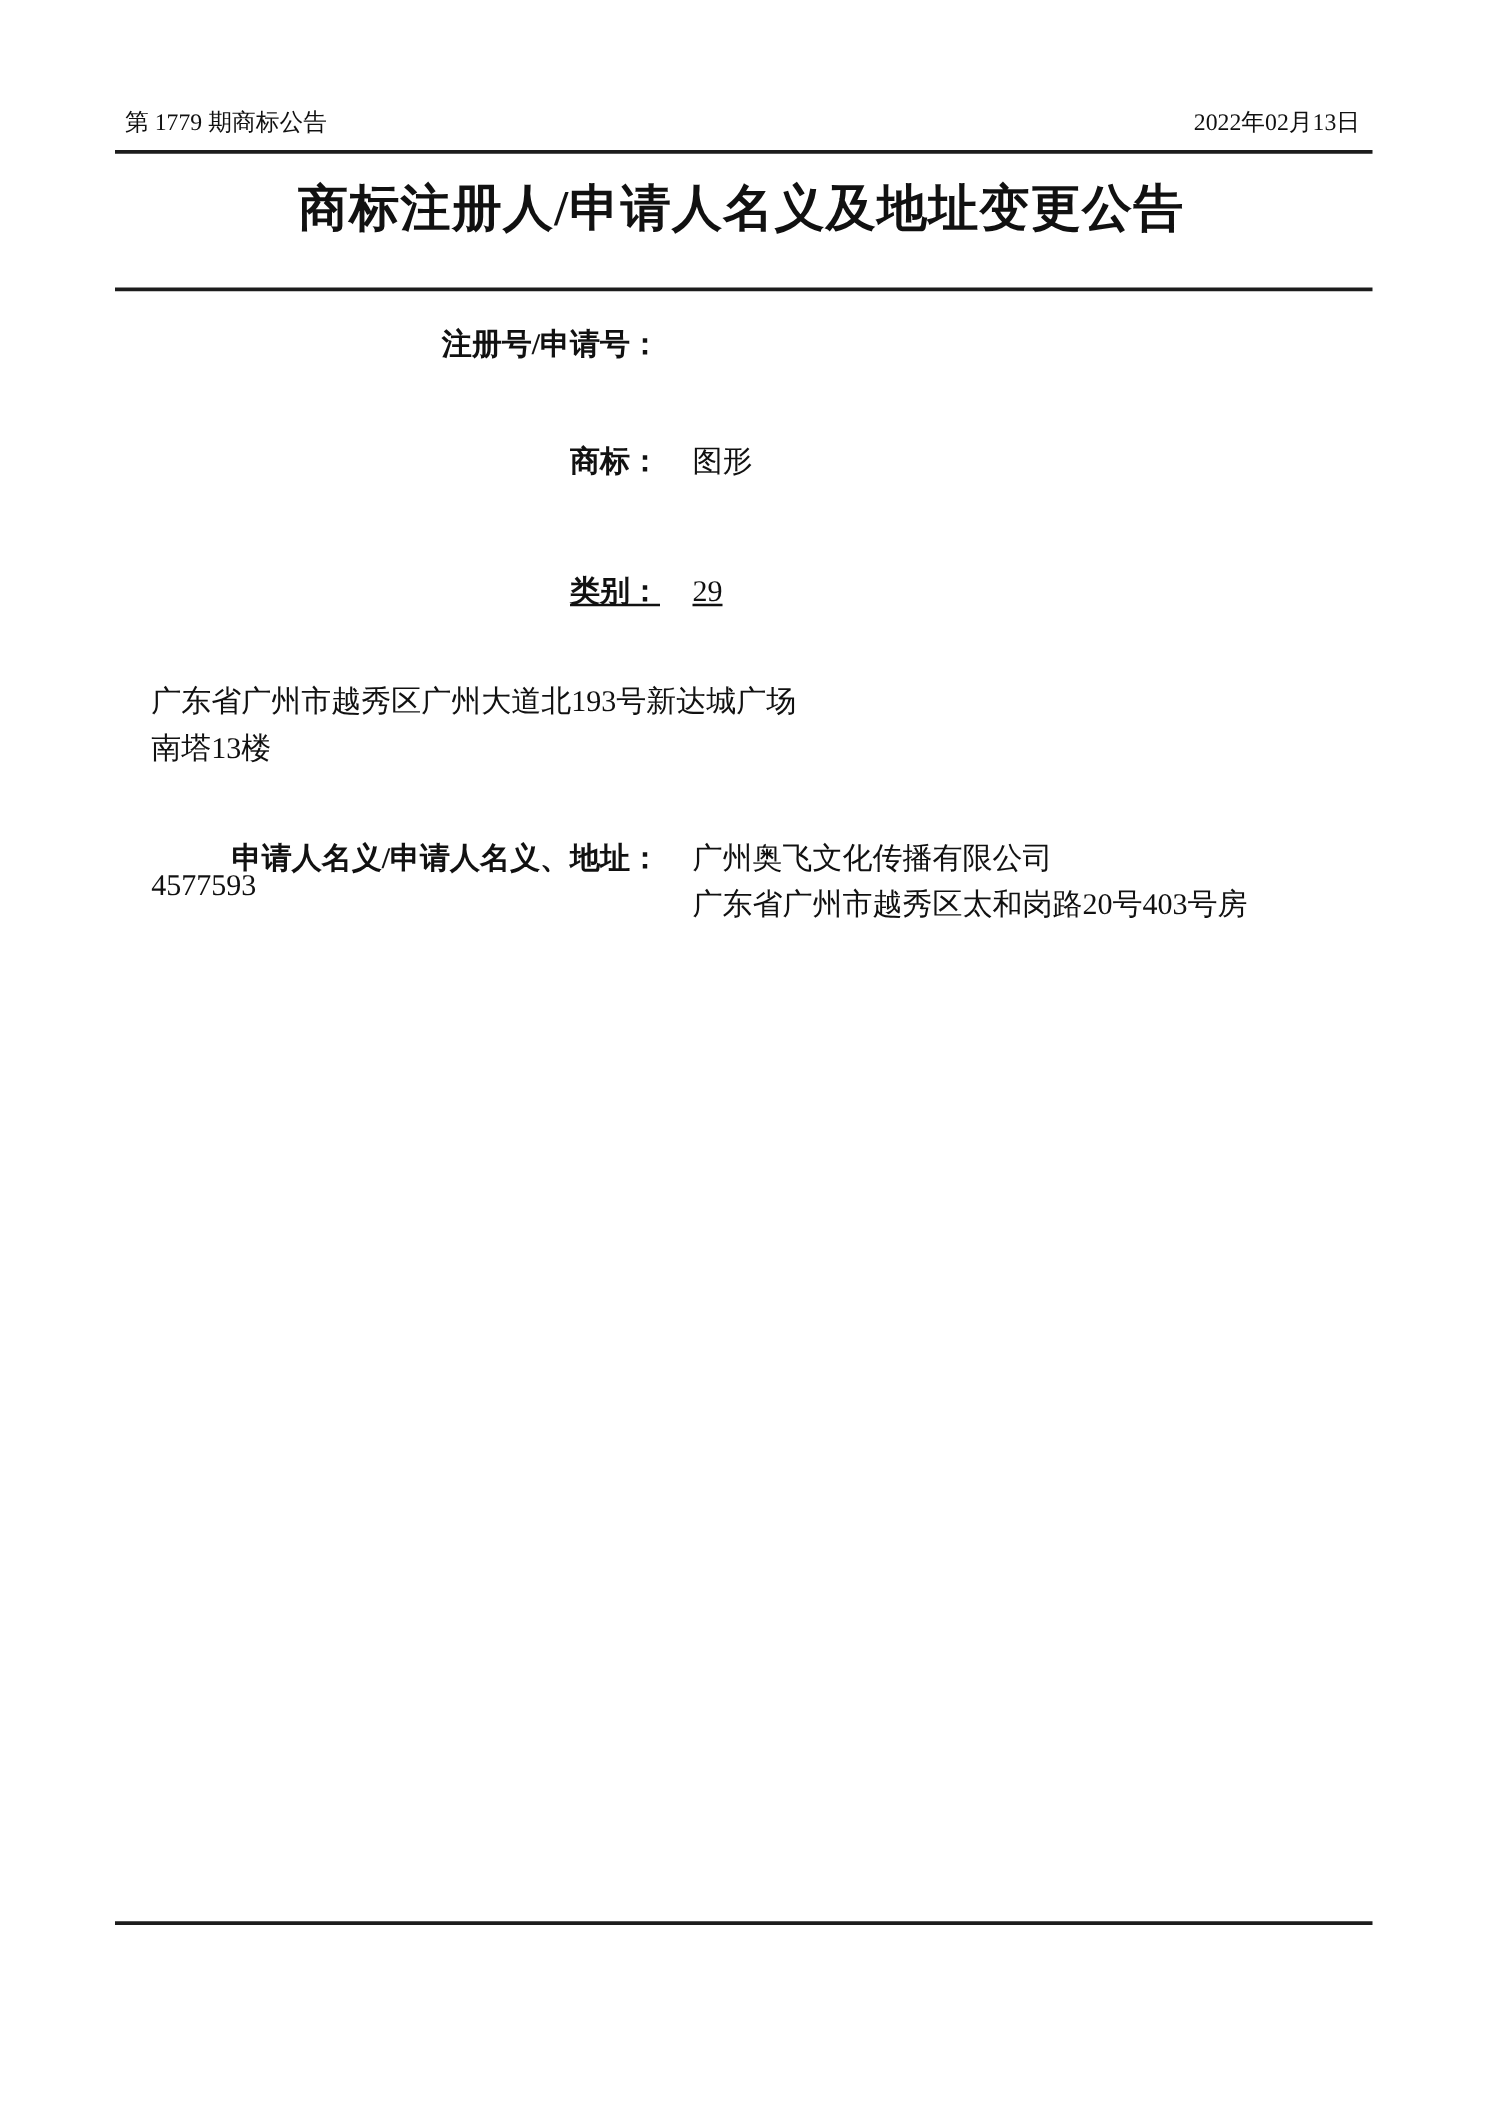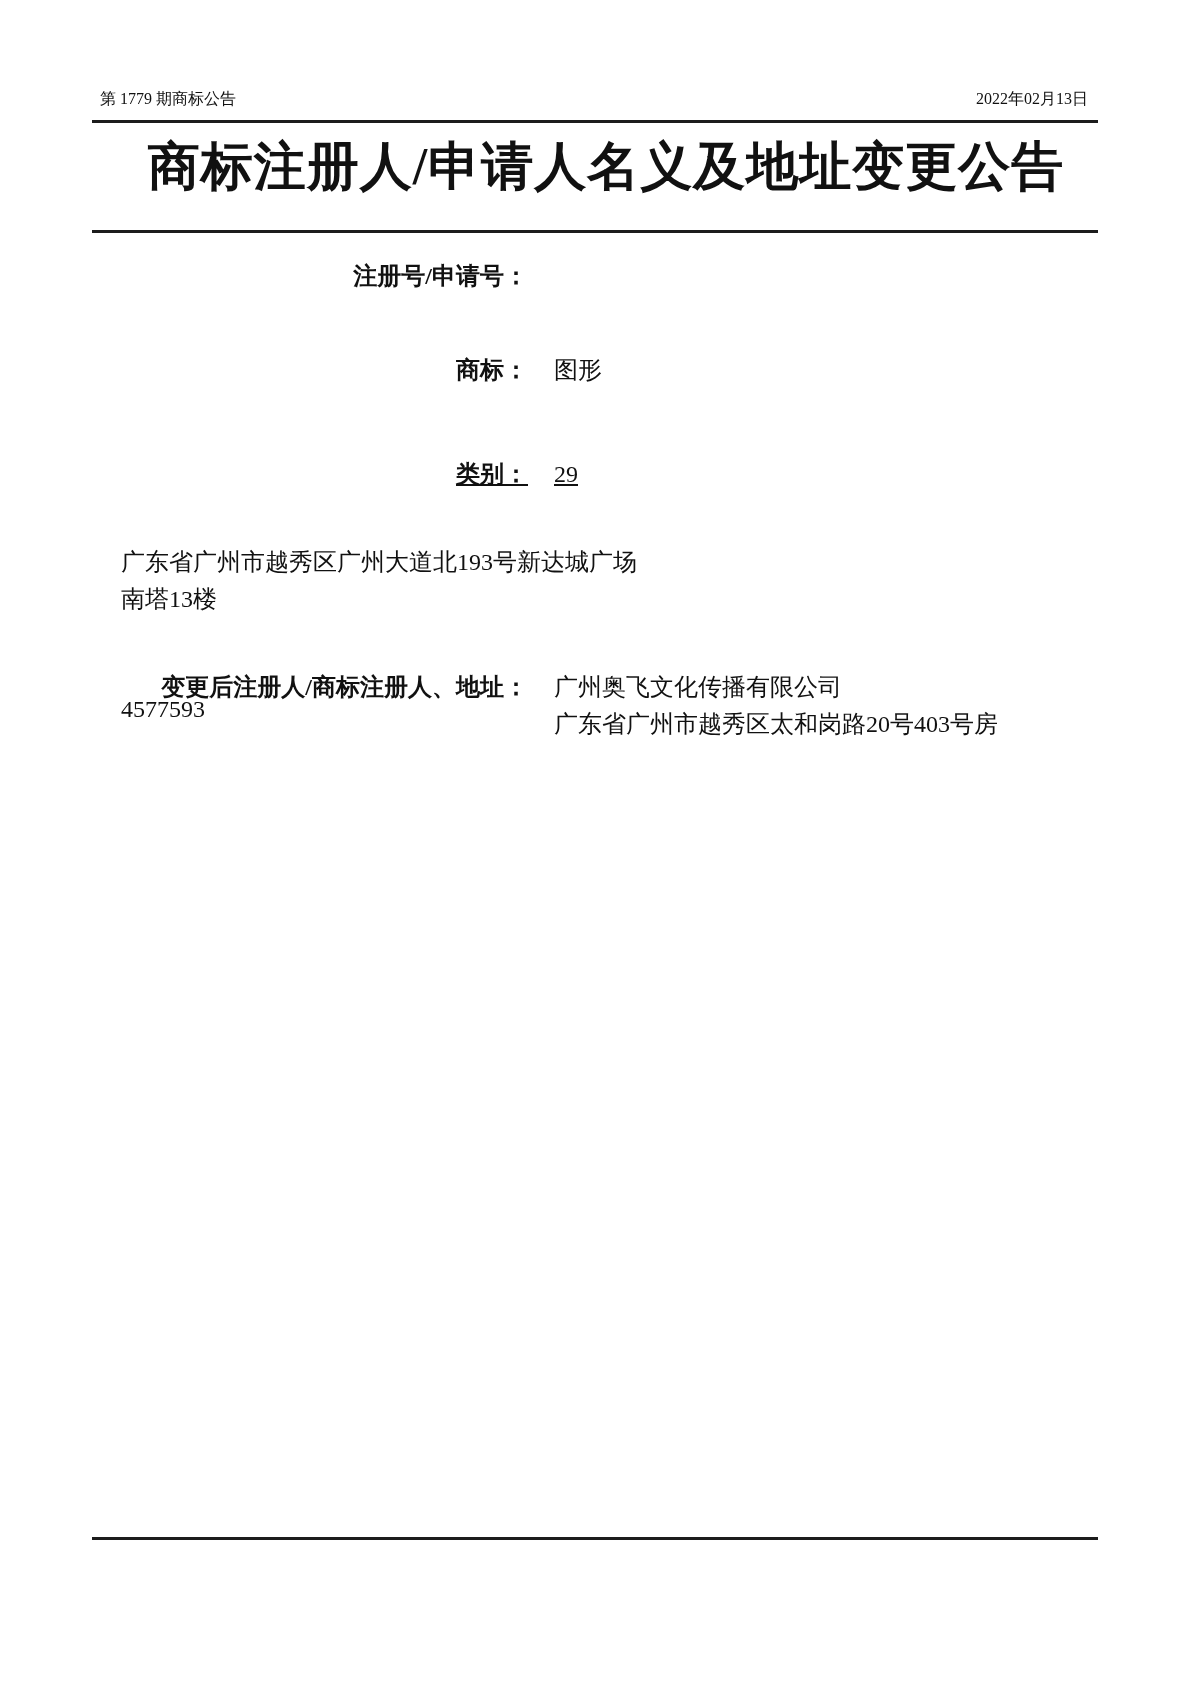--- a/index.html
+++ b/index.html
@@ -17,41 +17,41 @@
     overflow: hidden;
   }
   .header {
     position: absolute;
     top: 84px;
     left: 100px;
     width: 988px;
     display: flex;
     justify-content: space-between;
     align-items: baseline;
-    font-size: 16px;
+    font-size: 19px;
     line-height: 30px;
   }
   .rule {
     position: absolute;
     left: 92px;
     width: 1006px;
     height: 3px;
     background: #1c1c1c;
   }
   .rule-header { top: 120px; }
   .rule-title  { top: 230px; }
   .rule-bottom { top: 1537px; }
   .title {
     position: absolute;
     top: 143px;
-    left: 106px;
+    left: 93px;
     width: 1000px;
     margin: 0;
     text-align: center;
-    font-size: 52px;
+    font-size: 40px;
     font-weight: bold;
     line-height: 48px;
     letter-spacing: 1px;
   }
   .row {
     position: absolute;
     left: 95px;
     width: 1000px;
     display: flex;
     align-items: flex-start;
@@ -113,21 +113,21 @@
   </div>
 
   <div class="row row-4">
     <div class="value">
       <div>广东省广州市越秀区广州大道北193号新达城广场</div>
       <div>南塔13楼</div>
     </div>
   </div>
 
   <div class="row row-5">
-    <div class="label">变更后注册人/商标注册人、地址：</div>
+    <div class="label">申请人名义/申请人名义、地址：</div>
     <div class="value">
       <div>广州奥飞文化传播有限公司</div>
       <div>广东省广州市越秀区太和岗路20号403号房</div>
     </div>
   </div>
 
   <div class="rule rule-bottom"></div>
 
 </div>
 

